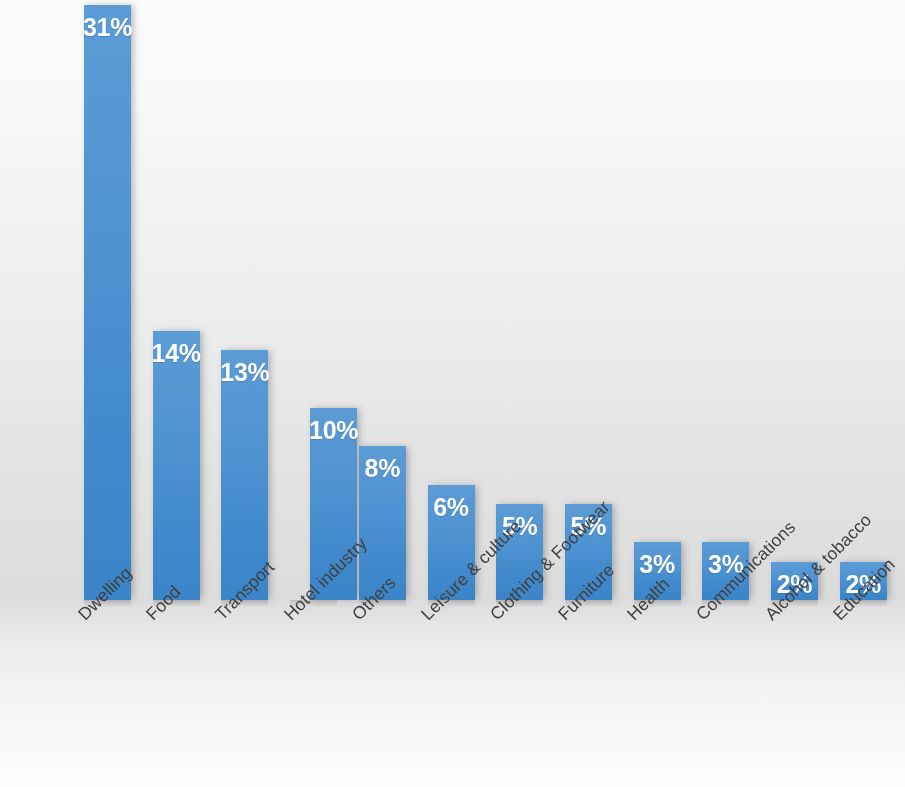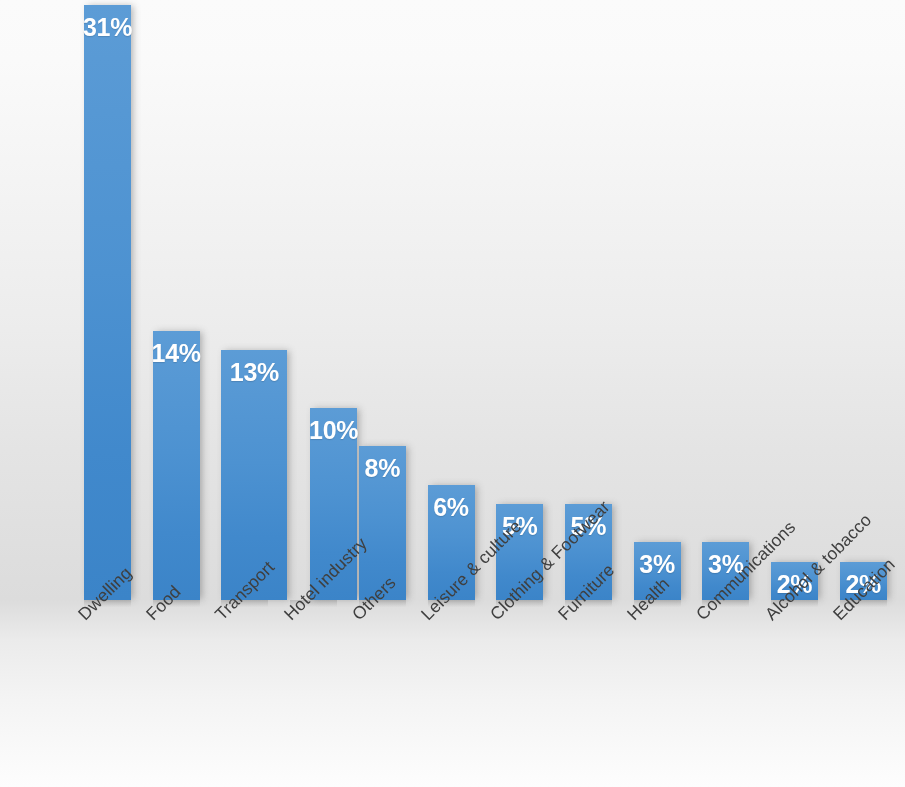--- a/index.html
+++ b/index.html
@@ -98,21 +98,21 @@
 
 <div id="chart-root">
 
   <div id="plot-area">
       <div class="bar" style="left: 84px; width: 47px; height: 595px;">
         <span class="bar-value">31%</span>
       </div>
       <div class="bar" style="left: 152.7px; width: 47px; height: 268.71px;">
         <span class="bar-value">14%</span>
       </div>
-      <div class="bar" style="left: 221.4px; width: 66px; height: 249.516px;">
+      <div class="bar" style="left: 221.4px; width: 47px; height: 249.516px;">
         <span class="bar-value">13%</span>
       </div>
       <div class="bar" style="left: 290.1px; width: 47px; height: 191.935px; margin-left: 20px;">
         <span class="bar-value">10%</span>
       </div>
       <div class="bar" style="left: 358.8px; width: 47px; height: 153.548px;">
         <span class="bar-value">8%</span>
       </div>
       <div class="bar" style="left: 427.5px; width: 47px; height: 115.161px;">
         <span class="bar-value">6%</span>

